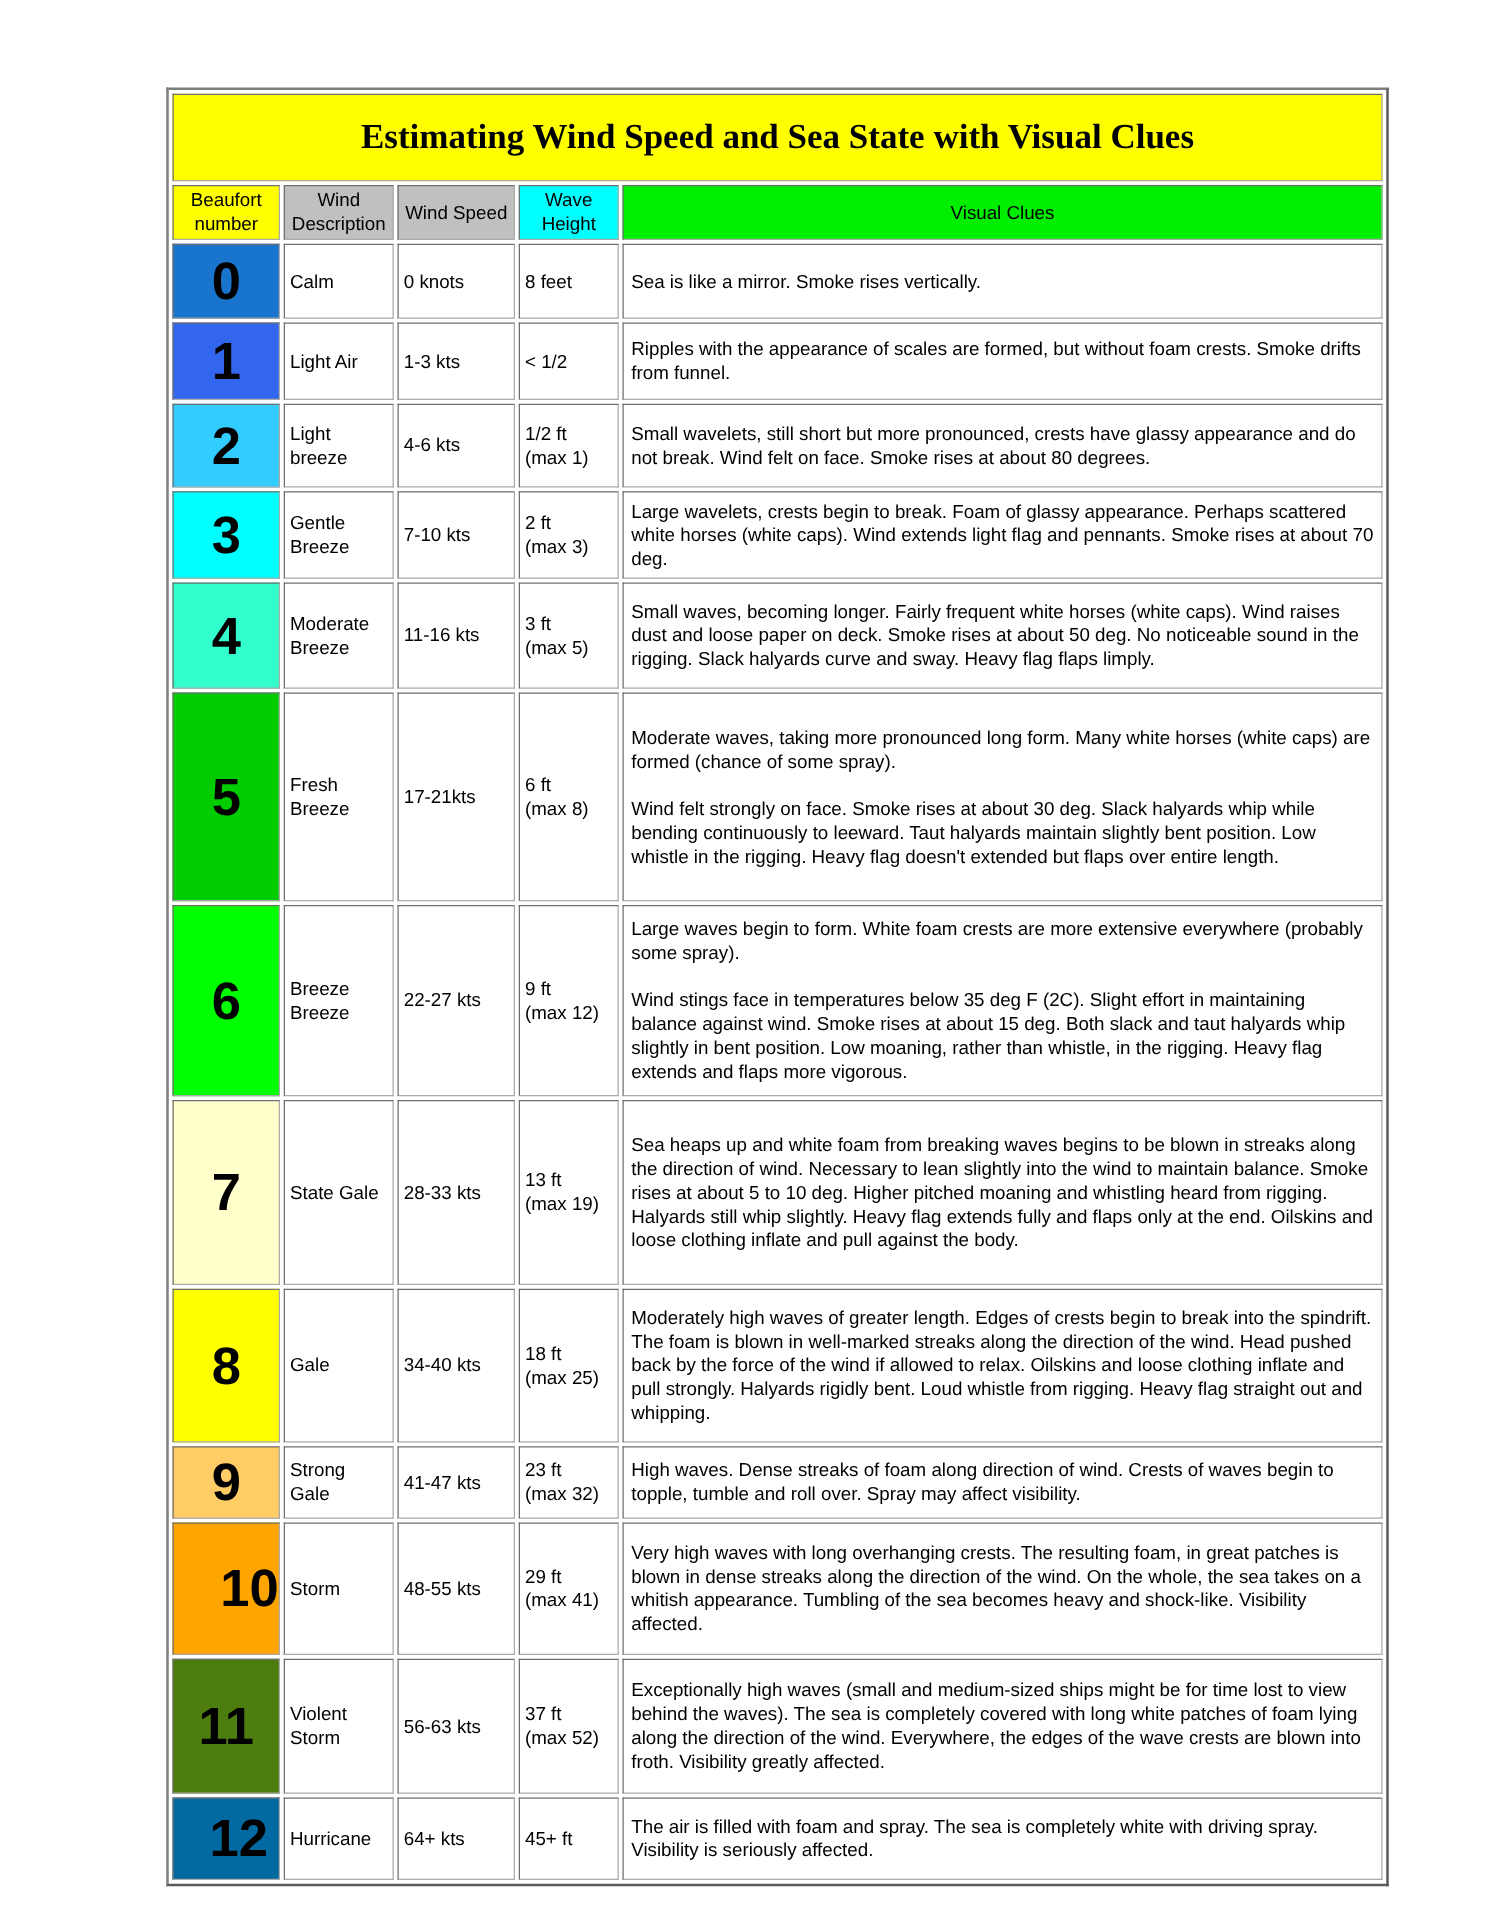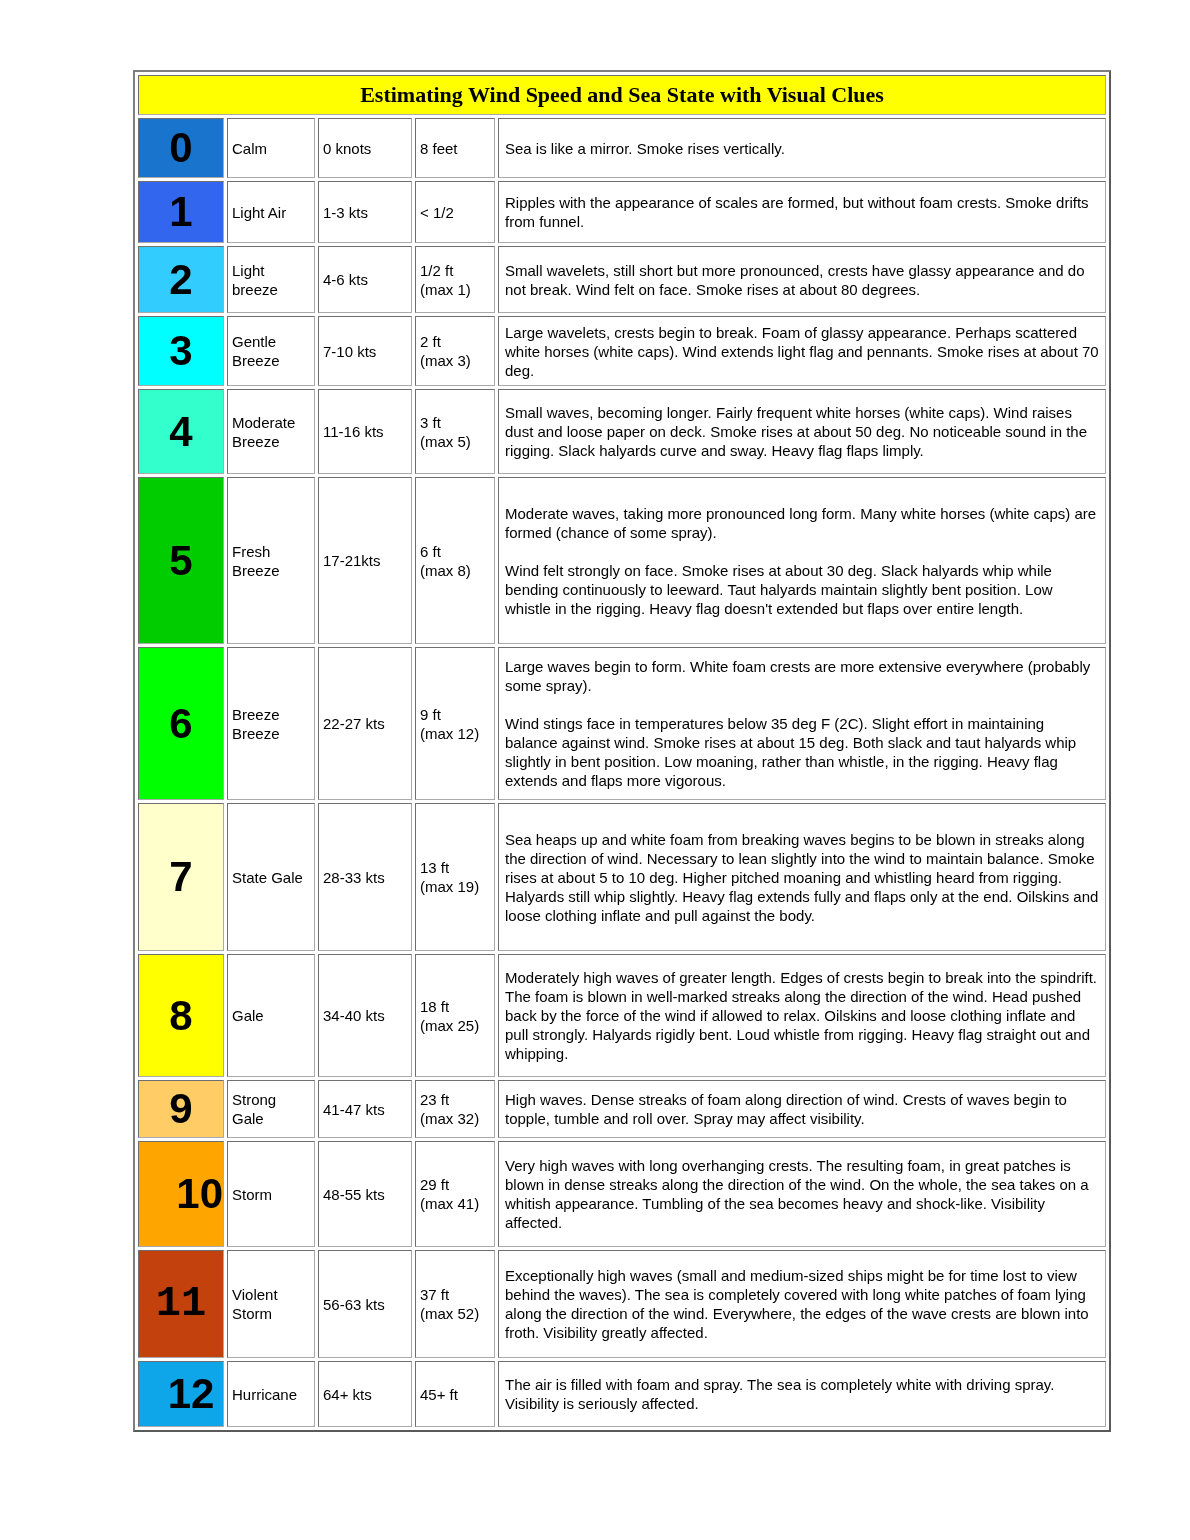--- a/index.html
+++ b/index.html
@@ -29,24 +29,24 @@
     vertical-align:middle;
     font-size:15px;
     line-height:19px;
     overflow:hidden;
   }
   td.title-cell {
     background:#ffff00;
     text-align:center;
     font-family:"Liberation Serif", serif;
     font-weight:bold;
-    font-size:22px;
+    font-size:28px;
     line-height:28px;
     height:30px;
-    padding:4px;
+    padding:19px;
   }
   td.hdr {
     text-align:center;
     height:40px;
     font-size:15px;
   }
   td.num {
     text-align:center;
     font-size:42px;
     font-weight:bold;
@@ -71,20 +71,27 @@
     <colgroup>
       <col style="width:86px">
       <col style="width:88px">
       <col style="width:94px">
       <col style="width:80px">
       <col>
     </colgroup>
     <tbody>
       <tr>
         <td class="title-cell" colspan="5">Estimating Wind Speed and Sea State with Visual Clues</td>
+      </tr>
+      <tr>
+        <td class="hdr" style="background: rgb(255, 255, 0);">Beaufort number</td>
+        <td class="hdr" style="background: rgb(192, 192, 192);">Wind Description</td>
+        <td class="hdr" style="background: rgb(192, 192, 192);">Wind Speed</td>
+        <td class="hdr" style="background: rgb(0, 255, 255);">Wave Height</td>
+        <td class="hdr" style="background: rgb(0, 238, 0);">Visual Clues</td>
       </tr>
     <tr class="r0">
       <td class="num" style="background: rgb(24, 116, 205);">0</td>
       <td class="desc">Calm</td>
       <td class="speed">0 knots</td>
       <td class="wave">8 feet</td>
       <td class="clues">Sea is like a mirror. Smoke rises vertically.</td>
     </tr>
         <tr class="r1">
       <td class="num" style="background: rgb(51, 102, 238);">1</td>
@@ -163,29 +170,29 @@
     </tr>
         <tr class="r10">
       <td class="num" style="background: rgb(255, 165, 0); text-align: right;">10</td>
       <td class="desc">Storm</td>
       <td class="speed">48-55 kts</td>
       <td class="wave">29 ft
 (max 41)</td>
       <td class="clues">Very high waves with long overhanging crests. The resulting foam, in great patches is blown in dense streaks along the direction of the wind. On the whole, the sea takes on a whitish appearance. Tumbling of the sea becomes heavy and shock-like. Visibility affected.</td>
     </tr>
         <tr class="r11">
-      <td class="num" style="background: #c2410c; font-family: Liberation Mono, monospace;">11</td>
+      <td class="num" style="background: #4d7c0f;">11</td>
       <td class="desc">Violent Storm</td>
       <td class="speed">56-63 kts</td>
       <td class="wave">37 ft
 (max 52)</td>
       <td class="clues">Exceptionally high waves (small and medium-sized ships might be for time lost to view behind the waves). The sea is completely covered with long white patches of foam lying along the direction of the wind. Everywhere, the edges of the wave crests are blown into froth. Visibility greatly affected.</td>
     </tr>
         <tr class="r12">
-      <td class="num" style="background: #0ea5e9; padding-left: 20px;">12</td>
+      <td class="num" style="background: #0369a1; padding-left: 20px;">12</td>
       <td class="desc">Hurricane</td>
       <td class="speed">64+ kts</td>
       <td class="wave">45+ ft</td>
       <td class="clues">The air is filled with foam and spray. The sea is completely white with driving spray. Visibility is seriously affected.</td>
     </tr>
       </tbody>
   </table>
 
 </div>
 

